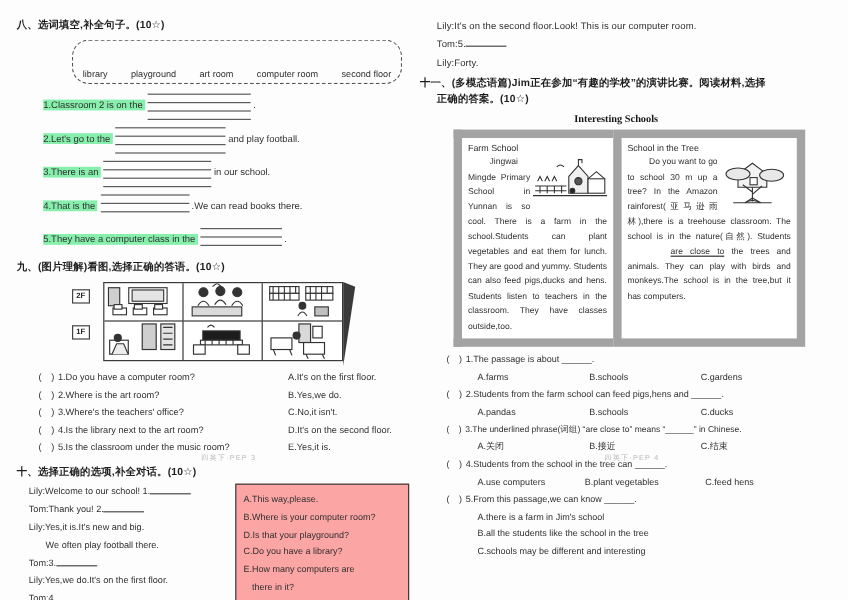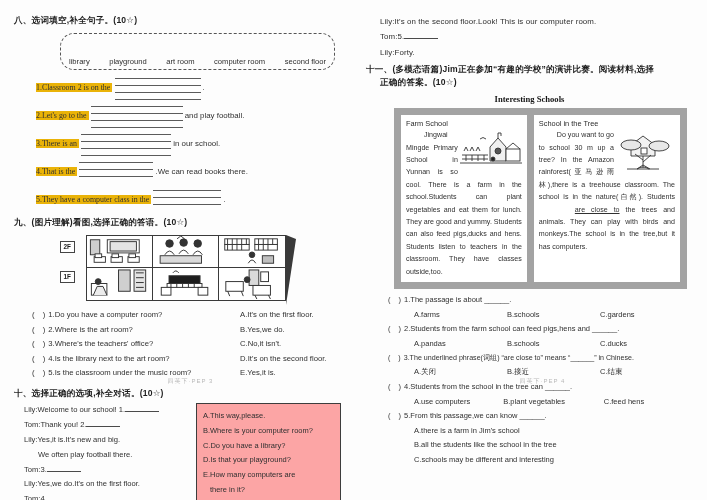--- a/index.html
+++ b/index.html
@@ -16,21 +16,21 @@
     background: #fdfdfd;
   }
   .col {
     position: absolute;
     top: 0;
     width: 353px;
     height: 392px;
     padding: 14px 12px 6px 14px;
   }
   .col-left  { left: 0; }
-  .col-right { left: 352px; }
+  .col-right { left: 336px; }
 
   
   .sec-head {
     font-size: 8.6px;
     font-weight: bold;
     letter-spacing: .2px;
     color: #1d1d1d;
     line-height: 1.45;
   }
   .sec-head .cont { display:block; padding-left: 14px; }
@@ -62,21 +62,21 @@
   .wordbank span { white-space: nowrap; margin-top: 20px; }
 
   
   .fill-row {
     position: relative;
     margin: 6px 0 4px 22px;
     font-size: 7.9px;
     color: #303030;
     height: 22px;
   }
-  .fill-row .txt { position:relative; z-index:2; background:#eab308; padding-right:2px;font-family:Liberation Serif, serif; }
+  .fill-row .txt { position:relative; z-index:2; background:#86efac; padding-right:2px; }
   .fill-row .tail { position:relative; z-index:2; background:#fdfdfd; padding-left:2px; }
   .ruled {
     display:inline-block;
     position: relative;
     vertical-align: middle;
     height: 22px;
     z-index: 1;
   }
   .ruled i {
     position:absolute; left:0; right:0;
@@ -351,22 +351,22 @@
         <p><span>Tom:Thank you! 2.</span><span class="blank" style="width:34px"></span></p>
         <p>Lily:Yes,it is.It's new and big.</p>
         <p class="indent">We often play football there.</p>
         <p><span>Tom:3.</span><span class="blank" style="width:34px"></span></p>
         <p>Lily:Yes,we do.It's on the first floor.</p>
         <p><span>Tom:4.</span><span class="blank" style="width:34px"></span></p>
       </div>
       <div class="optbox">
         <p>A.This way,please.</p>
         <p>B.Where is your computer room?</p>
+        <p>D.Is that your playground?</p>
         <p>C.Do you have a library?</p>
-        <p>D.Is that your playground?</p>
         <p>E.How many computers are</p>
         <p class="sub">there in it?</p>
       </div>
     </div>
 
     <div class="footer">四英下·PEP   3</div>
   </div>
 
   <div class="col col-right">
 

